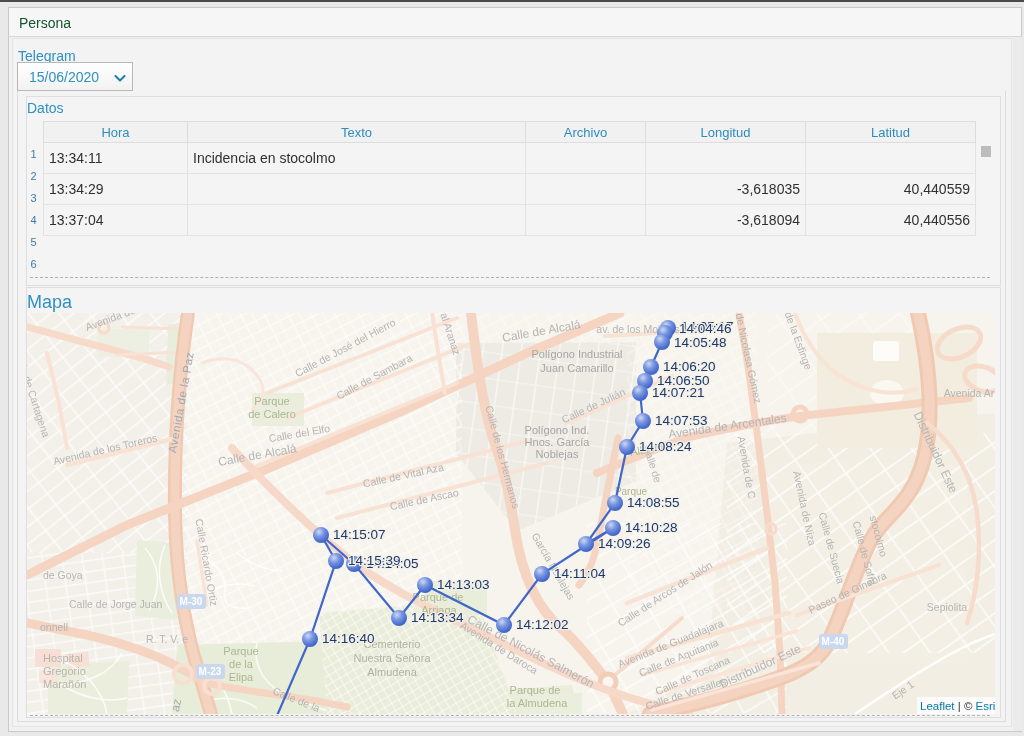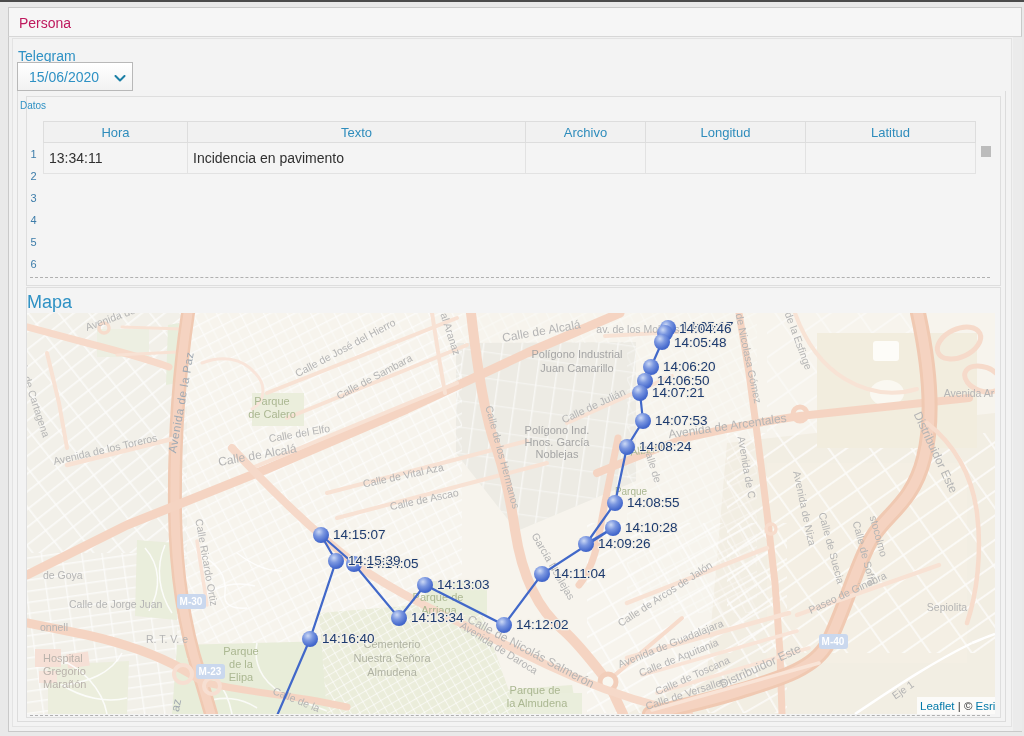--- a/index.html
+++ b/index.html
@@ -1,29 +1,29 @@
 <!DOCTYPE html>
 <html><head>
 <meta charset="utf-8">
 <style>
   * { margin:0; padding:0; box-sizing:border-box; }
   html,body { width:1024px; height:736px; overflow:hidden; }
   body { background:#e9e9e9; font-family:"Liberation Sans", sans-serif; position:relative; }
   .topline { position:absolute; left:0; top:0; width:1024px; height:2px; background:#4b4b4b; }
   .outer { position:absolute; left:8px; top:7px; width:1014px; height:725px; background:#f1f1f1; border:1px solid #c9c9c9; }
   .hdrPersona { position:absolute; left:8px; top:7px; width:1014px; height:30px; background:#f6f6f6; border:1px solid #c9c9c9; border-bottom:1px solid #d7d7d7; }
-  .hdrPersona span { position:absolute; left:10px; top:7px; font-size:14px; color:#be185d; }
+  .hdrPersona span { position:absolute; left:10px; top:7px; font-size:14px; color:#14532d; }
   .inner1 { position:absolute; left:12px; top:38px; width:1000px; height:689px; background:#f3f3f3; border:1px solid #e3e3e3; }
   .lblTelegram { position:absolute; left:18px; top:48px; font-size:14px; color:#2e91c4; }
   .fieldset { position:absolute; left:17px; top:91px; width:989px; height:631px; background:#f3f3f3; border:1px solid #dcdcdc; border-top:none; }
   .select { position:absolute; left:17px; top:62px; width:116px; height:29px; background:linear-gradient(#ffffff,#f2f2f2); border:1px solid #b8b8b8; }
   .select .txt { position:absolute; left:11px; top:6px; font-size:14px; color:#2e91c4; }
   .select svg { position:absolute; right:6px; top:12px; }
   .panelDatos { position:absolute; left:26px; top:96px; width:975px; height:190px; background:#f4f4f4; border:1px solid #dedede; }
-  .lblDatos { position:absolute; left:20px; top:100px; font-size:10px; color:#2e91c4; }
+  .lblDatos { position:absolute; left:27px; top:100px; font-size:14px; color:#2e91c4; }
   .panelMapa { position:absolute; left:26px; top:287px; width:975px; height:431px; background:#f4f4f4; border:1px solid #dedede; }
   .lblMapa { position:absolute; left:27px; top:292px; font-size:18px; color:#2e91c4; }
   
   .tblwrap { position:absolute; left:43px; top:121px; }
   table.grid { border-collapse:collapse; font-size:14px; color:#303030; background:#f4f4f4; }
   table.grid th { font-weight:normal; color:#2e8cbc; font-size:13px; height:21px; border:1px solid #ddd; background:#f1f1f1; }
   table.grid td { height:22px; border:1px solid #e2e2e2; padding:7px 5px; white-space:nowrap; }
   td.num { text-align:right; }
   .rownums { position:absolute; left:26px; top:143px; width:15px; font-size:11px; color:#3c7ca9; text-align:center; }
   .rownums div { height:22px; line-height:22px; }
@@ -57,24 +57,38 @@
  <tbody>
         <tr>
           <th style="width:144px">Hora</th>
           <th style="width:338px">Texto</th>
           <th style="width:120px">Archivo</th>
           <th style="width:160px">Longitud</th>
           <th style="width:170px">Latitud</th>
         </tr>
  <tr>
           <td>13:34:11</td>
-          <td>Incidencia en pavimento</td>
+          <td>Incidencia en stocolmo</td>
           <td></td>
           <td class="num"></td>
           <td class="num"></td>
+        </tr>
+ <tr>
+          <td>13:34:29</td>
+          <td></td>
+          <td></td>
+          <td class="num">-3,618035</td>
+          <td class="num">40,440559</td>
+        </tr>
+ <tr>
+          <td>13:37:04</td>
+          <td></td>
+          <td></td>
+          <td class="num">-3,618094</td>
+          <td class="num">40,440556</td>
         </tr>
 </tbody>
     </table>
 </div>
 <div class="rownums">
     <div>1</div>
     <div>2</div>
     <div>3</div>
     <div>4</div>
     <div>5</div>

